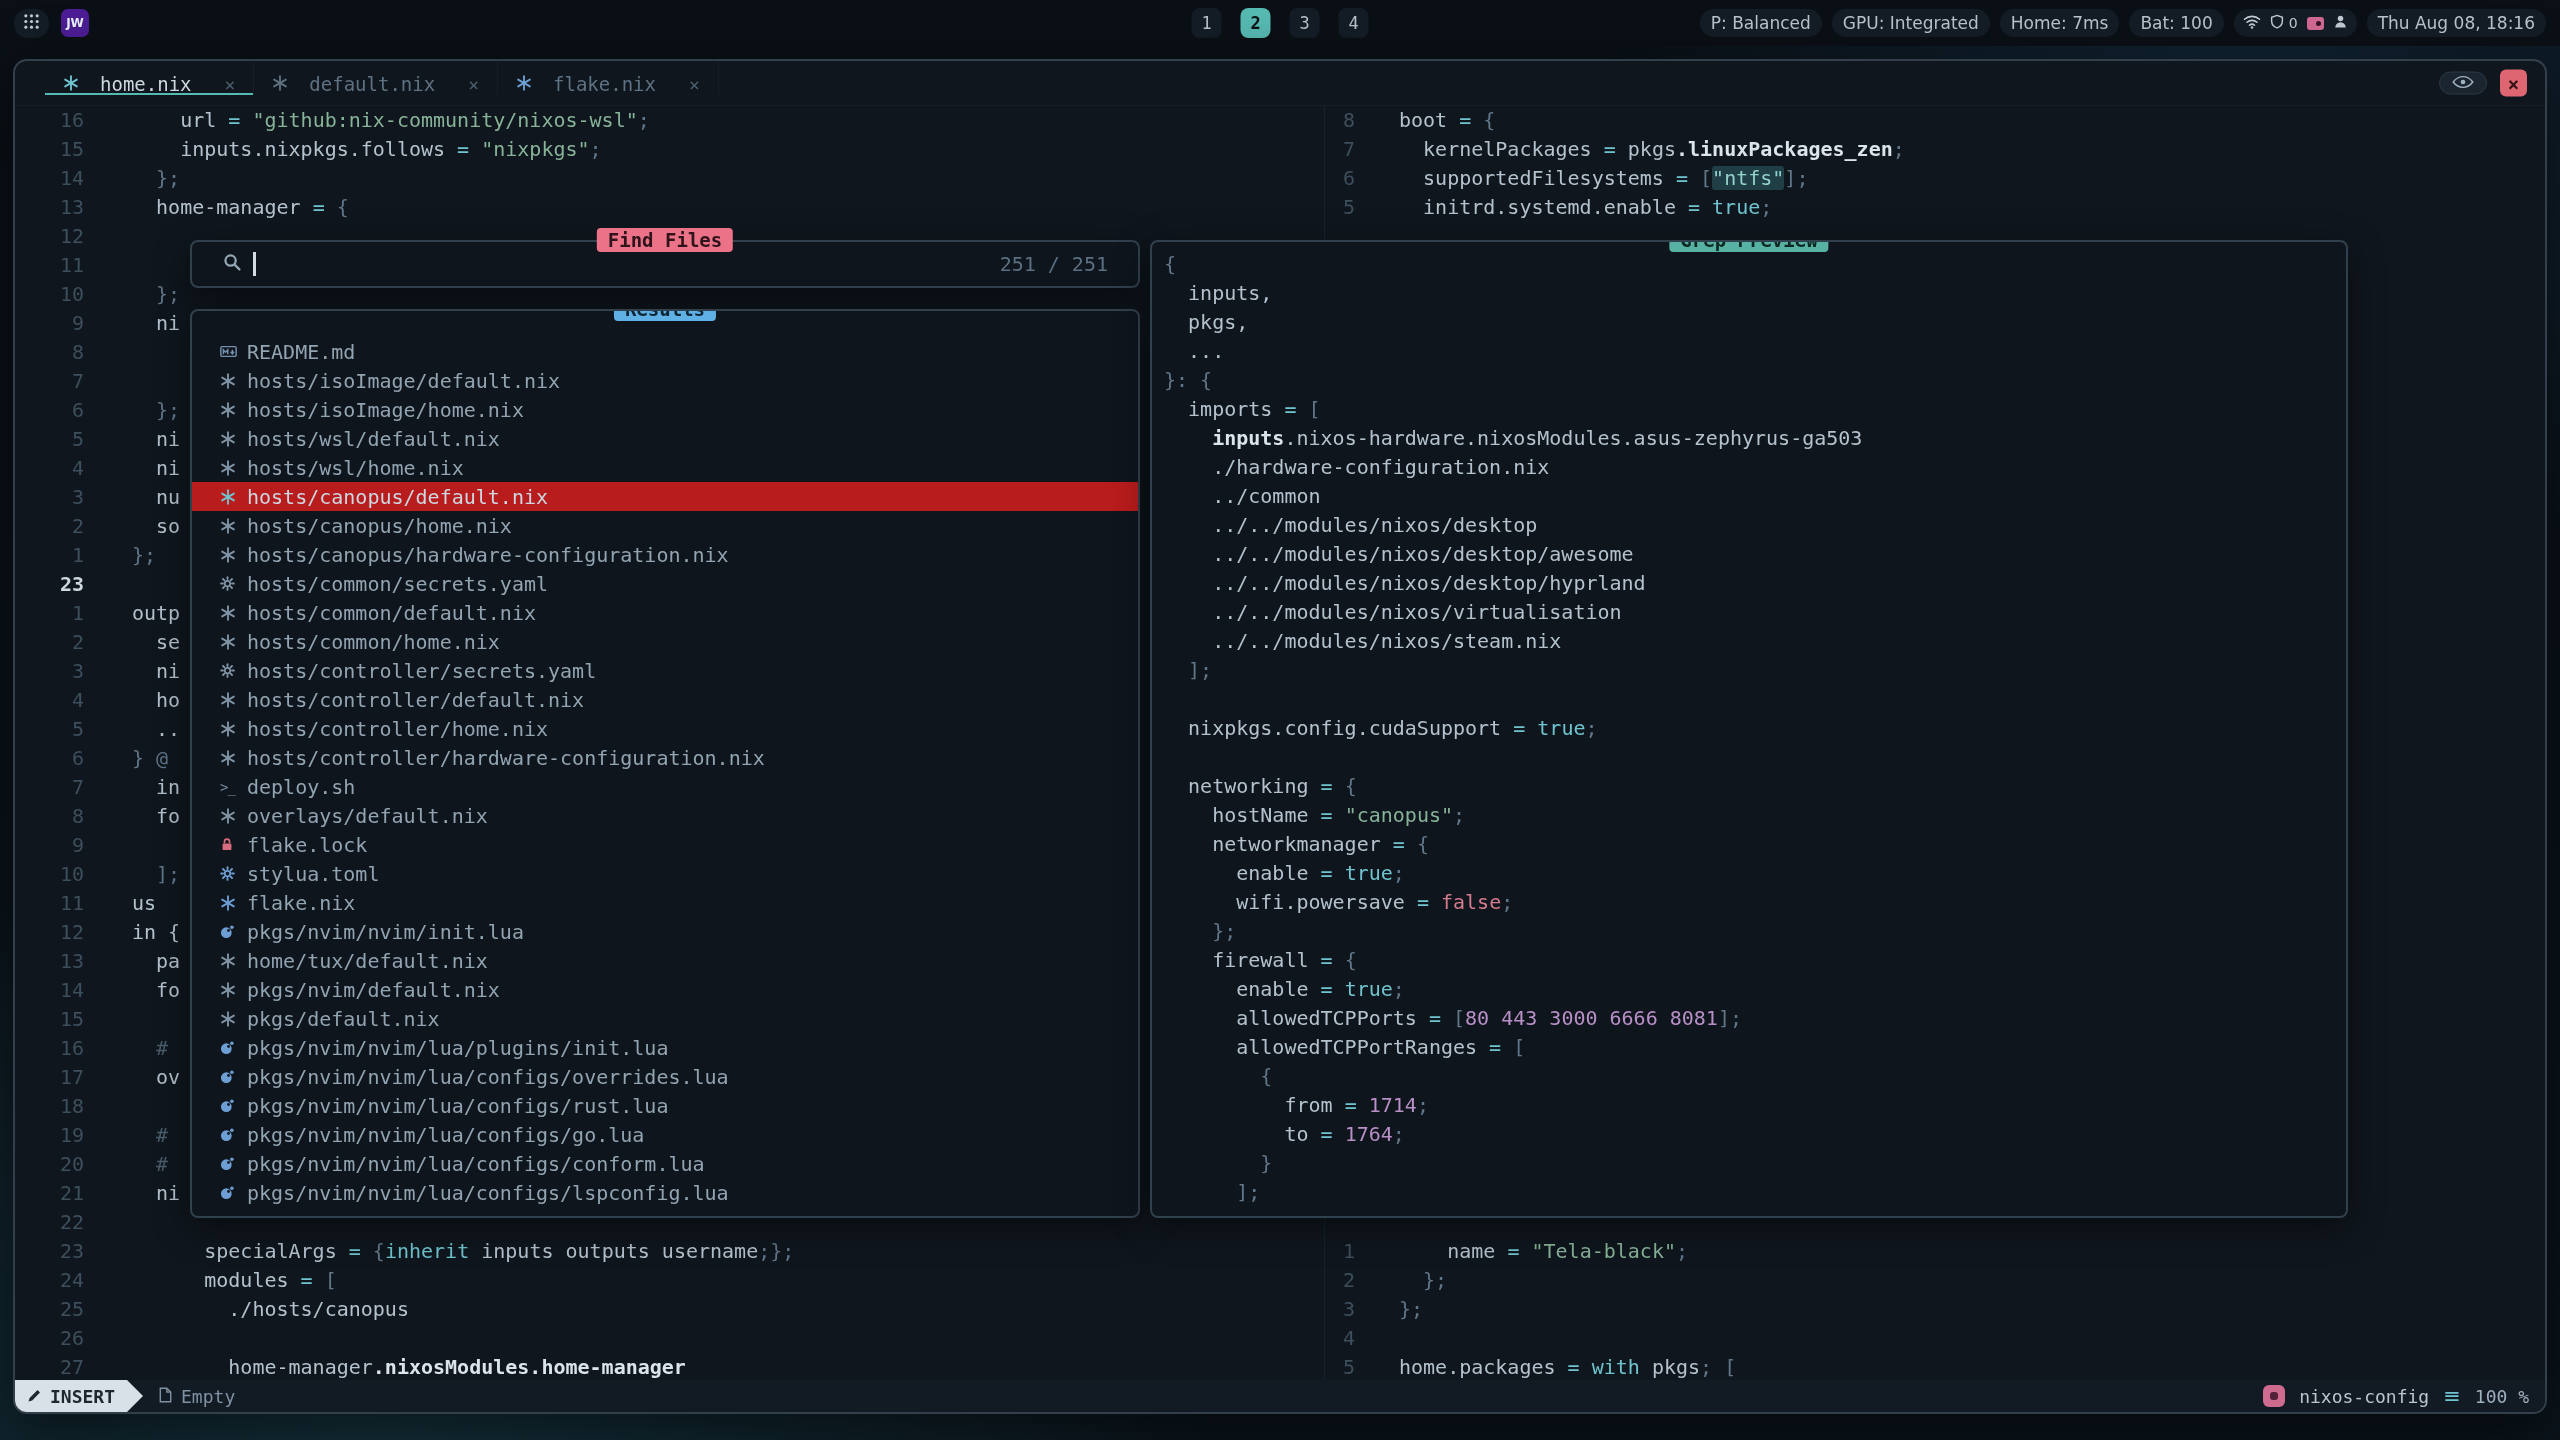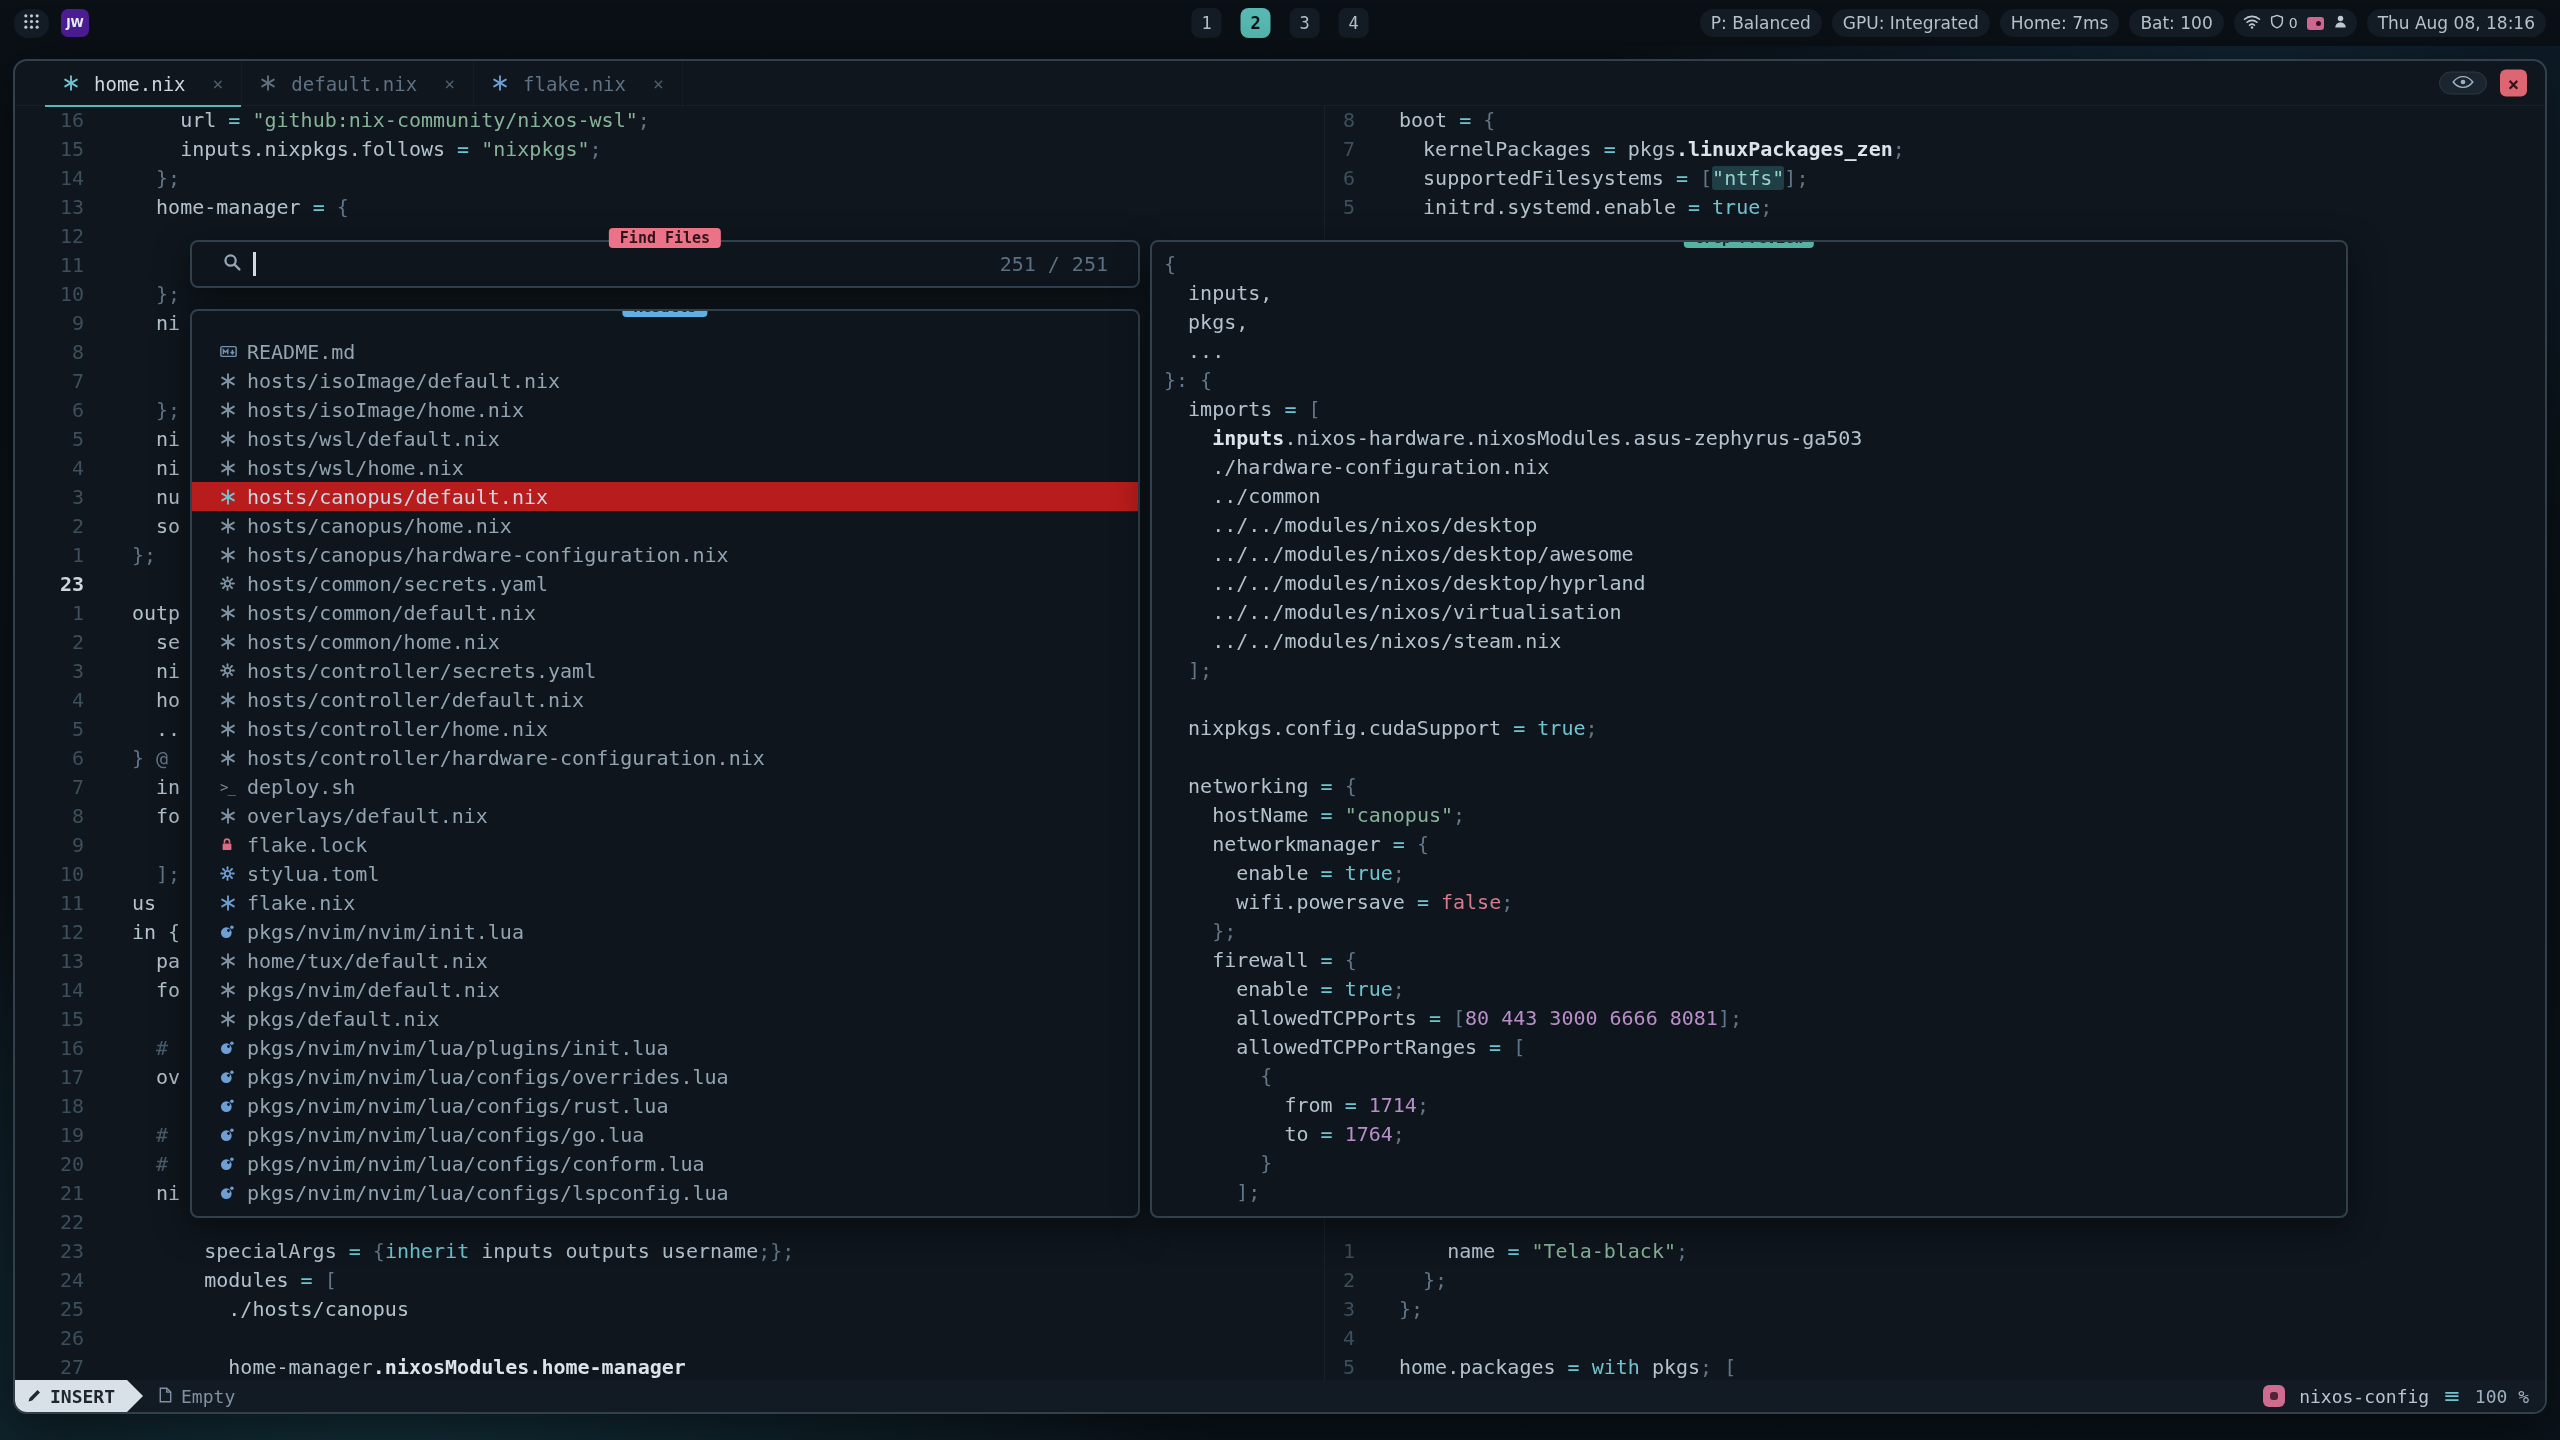--- a/index.html
+++ b/index.html
@@ -46,21 +46,21 @@
   .window {
     position:absolute; left:13px; top:59px; width:2534px; height:1355px;
     background:#0f161d; border:2px solid #333f4a; border-radius:14px;
     box-shadow:0 16px 60px rgba(0,0,0,.55); overflow:hidden;
   }
   .tabbar {
     position:relative; height:45px; display:flex; align-items:center;
     padding-left:30px; border-bottom:1px solid #161f28;
   }
   .tab {
-    display:flex; align-items:center; gap:15px; height:46px; padding:0 18px;
+    display:flex; align-items:flex-end; gap:21px; height:34px; padding:0 18px;
     font-size:19px; color:#5e7283; border-right:1px solid rgba(255,255,255,0.03);
   }
   .tab.active { color:#cdd7e0; box-shadow:inset 0 -2px 0 #57bab2; }
   .tab .x { margin-left:12px; color:#4d5f6f; font-size:18px; }
   .win-controls { position:absolute; right:18px; top:50%; transform:translateY(-50%); display:flex; align-items:center; gap:13px; }
   .toggle {
     width:48px; height:23px; border-radius:12px; background:#1b2530; border:1px solid #2b3844;
     display:flex; align-items:center; justify-content:center;
   }
   .win-close {
@@ -85,21 +85,21 @@
   .tk-pk{color:#d67b8e} .tk-c{color:#4a5d6d}
   .tk-sh{color:#93d2c8;background:#1f3e46;border-radius:3px}
 
   
   .float {
     position:absolute; background:#0e151c; border:2px solid #31404d; border-radius:8px;
     z-index:5; box-shadow:0 10px 36px rgba(0,0,0,.45);
   }
   .f-title {
     position:absolute; top:-14px; left:50%; transform:translateX(-50%);
-    font-size:15px; font-weight:bold; padding:1px 11px; border-radius:4px; white-space:nowrap;
+    font-size:19px; font-weight:bold; padding:1px 11px; border-radius:4px; white-space:nowrap;
   }
   .t-find { background:#ec7287; color:#30141c; }
   .t-results { background:#5fb0e4; color:#0e2433; }
   .t-preview { background:#57b2a3; color:#0d2823; }
 
   .f-prompt { left:175px; top:134px; width:950px; height:48px; }
   .prompt-row { display:flex; align-items:center; height:44px; padding:0 30px; }
   .caret { width:3px; height:24px; background:#d2dbe2; margin-left:11px; }
   .query { font-size:20px; color:#c6d2dc; }
   .counter { margin-left:auto; font-size:20px; color:#5b7082; }

